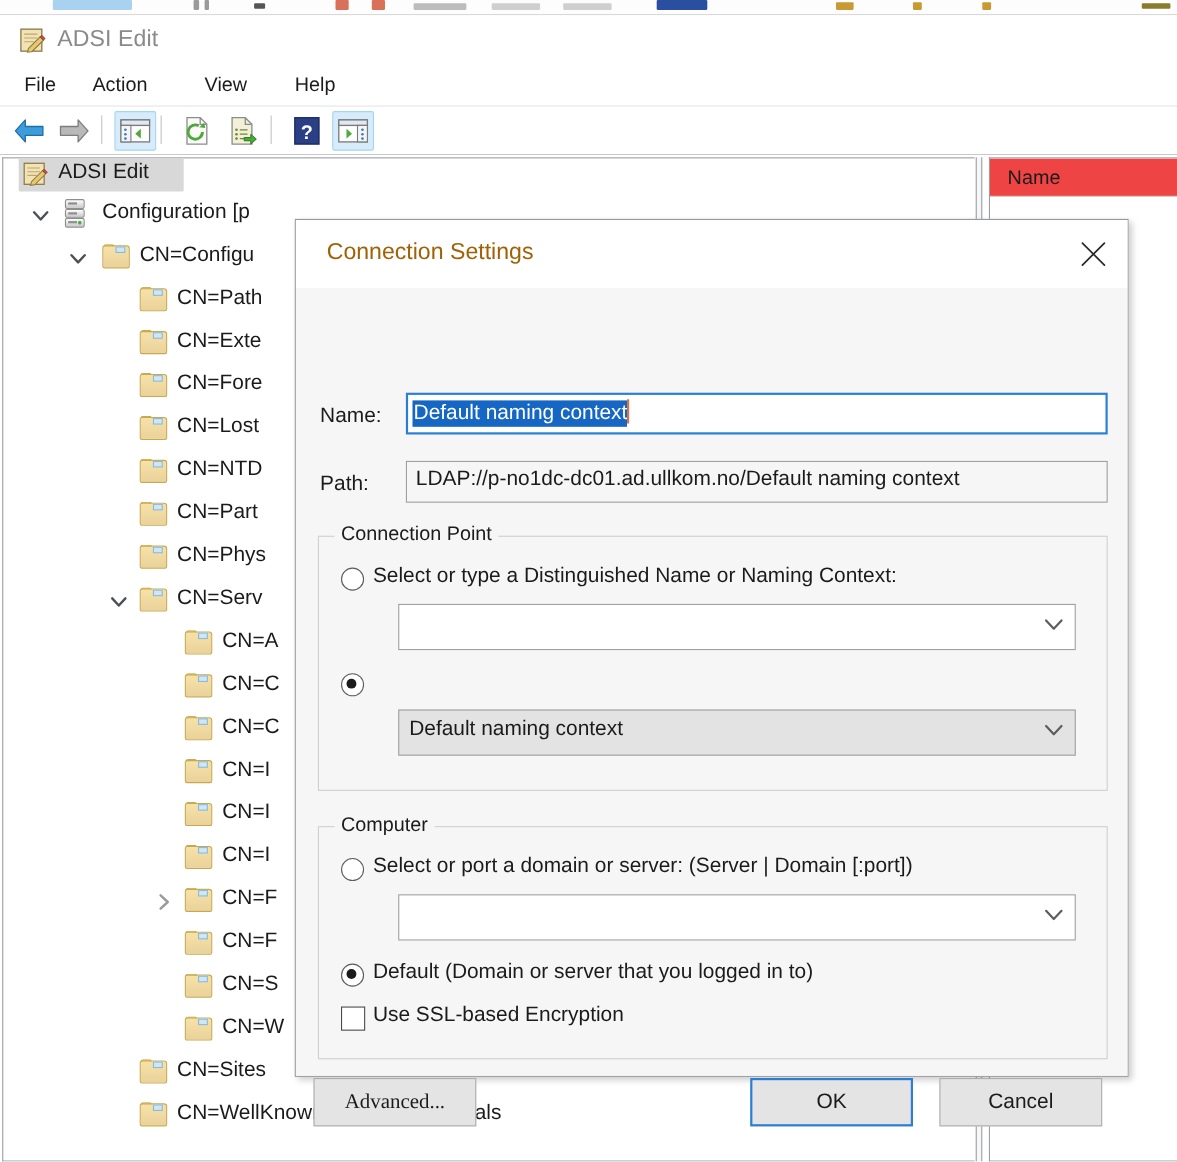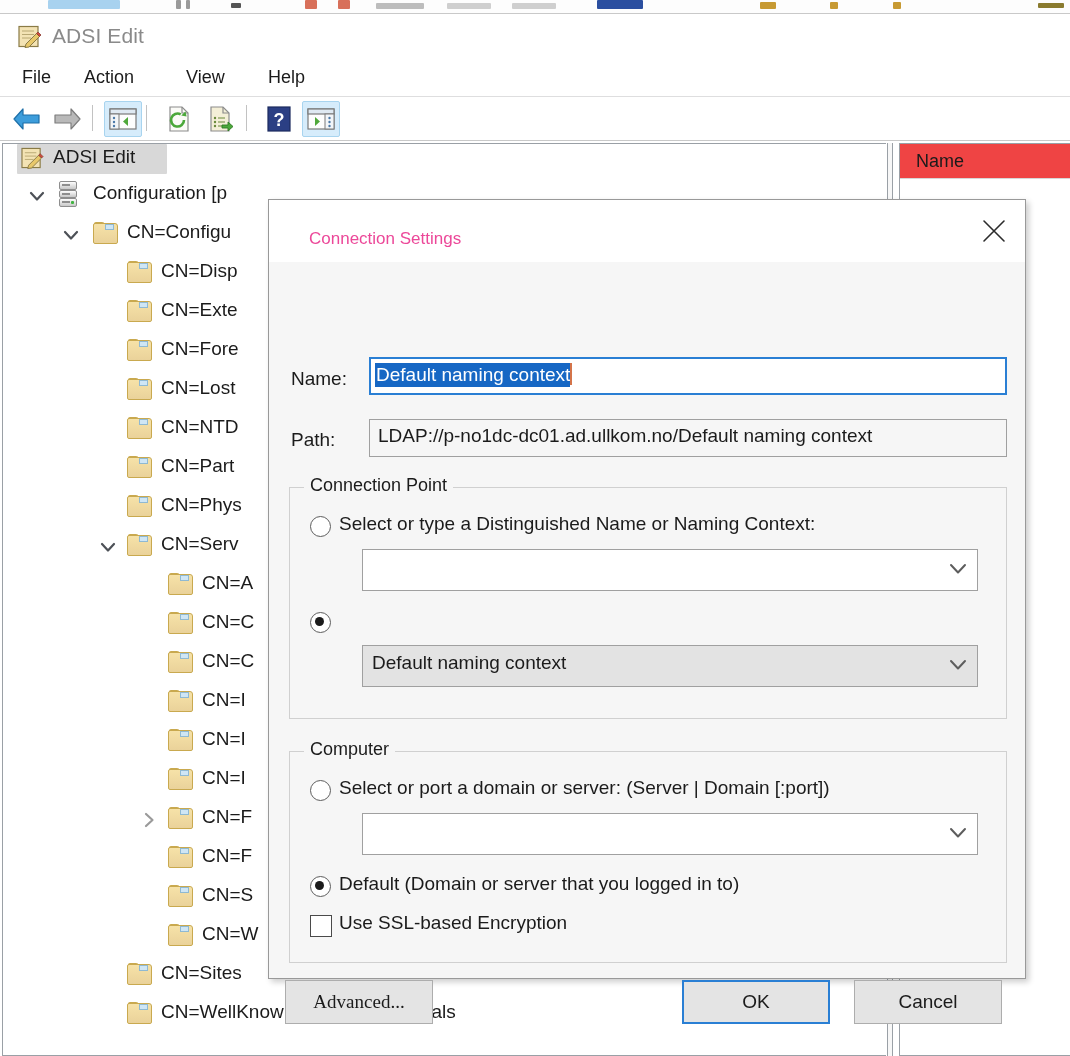--- a/index.html
+++ b/index.html
@@ -64,21 +64,21 @@
 
   
   .server{width:18px;height:26px;position:relative;display:inline-block;}
   .server .b{position:absolute;left:0;width:18px;background:linear-gradient(#fdfdfd,#c8c8c8);border:1px solid #8e8e8e;box-sizing:border-box;border-radius:2px;}
   .server .l{position:absolute;left:3px;width:8px;height:2px;background:#8e8e8e;}
   .server .led{position:absolute;left:12px;width:3px;height:3px;background:#41b341;border-radius:1px;}
 
   
   .dialog{position:absolute;left:268px;top:199px;width:758px;height:780px;background:#f6f6f6;border:1px solid #999999;box-shadow:3px 3px 6px rgba(0,0,0,.20);box-sizing:border-box;}
   .dlg-title{position:relative;height:62px;background:#ffffff;}
-  .dlg-title h1{position:absolute;left:28px;top:17px;margin:12px;font-size:17px;font-weight:400;color:#ec4899;}
+  .dlg-title h1{position:absolute;left:28px;top:17px;margin:0;font-size:21px;font-weight:400;color:#a16207;}
   .dlg-close{position:absolute;right:0px;top:0px;width:62px;height:62px;cursor:default;}
   .dlg-close svg{position:absolute;left:19px;top:19px;}
   .dlg-body{position:relative;height:716px;background:#f6f6f6;}
 
   .lbl{position:absolute;font-size:19px;color:#1b1b1b;}
   .txtbox{position:absolute;box-sizing:border-box;background:#ffffff;border:1px solid #a0a0a0;}
   .txtbox.focus{border:2px solid #2a7fd4;}
   .txtbox .val{position:absolute;left:4px;top:4px;font-size:19px;white-space:nowrap;}
   .txtbox .sel{background:#1667c4;color:#ffffff;padding:1px 0 2px 1px;}
   .caret{display:inline-block;width:2px;height:22px;background:#d4744a;vertical-align:-4px;}
@@ -278,21 +278,21 @@
               </svg>
           </span>
           <span class="tico" style="left:90px;">
             <span class="folder"><span class="tab"></span><span class="bk"></span><span class="pg"></span></span>
           </span>
           <span class="tlabel" style="left:124px;">CN=Configu</span>
         </div>
 
         <div class="tnode">
           <span class="tico" style="left:124px;"><span class="folder"><span class="tab"></span><span class="bk"></span><span class="pg"></span></span></span>
-          <span class="tlabel" style="left:158px;">CN=Disp</span>
+          <span class="tlabel" style="left:158px;">CN=Path</span>
         </div>
         <div class="tnode">
           <span class="tico" style="left:124px;"><span class="folder"><span class="tab"></span><span class="bk"></span><span class="pg"></span></span></span>
           <span class="tlabel" style="left:158px;">CN=Exte</span>
         </div>
         <div class="tnode">
           <span class="tico" style="left:124px;"><span class="folder"><span class="tab"></span><span class="bk"></span><span class="pg"></span></span></span>
           <span class="tlabel" style="left:158px;">CN=Fore</span>
         </div>
         <div class="tnode">

